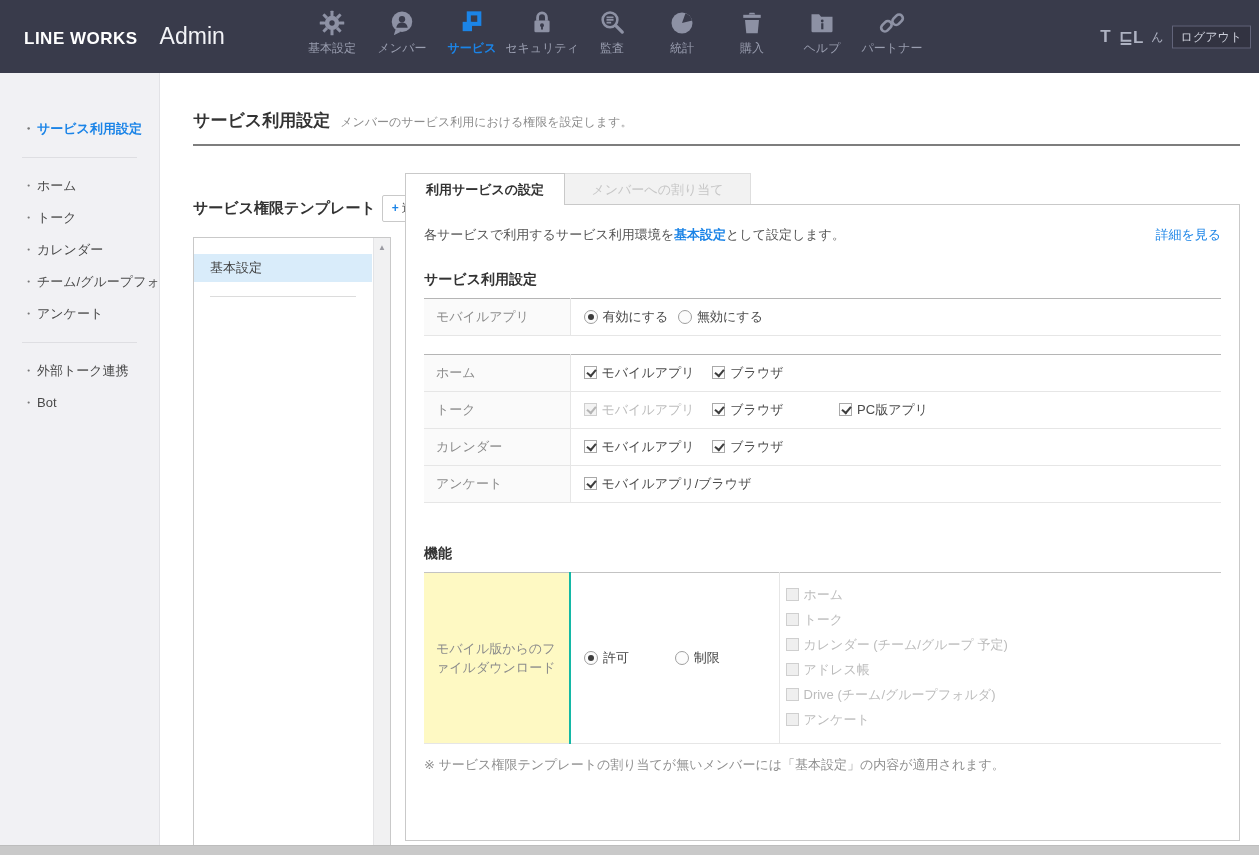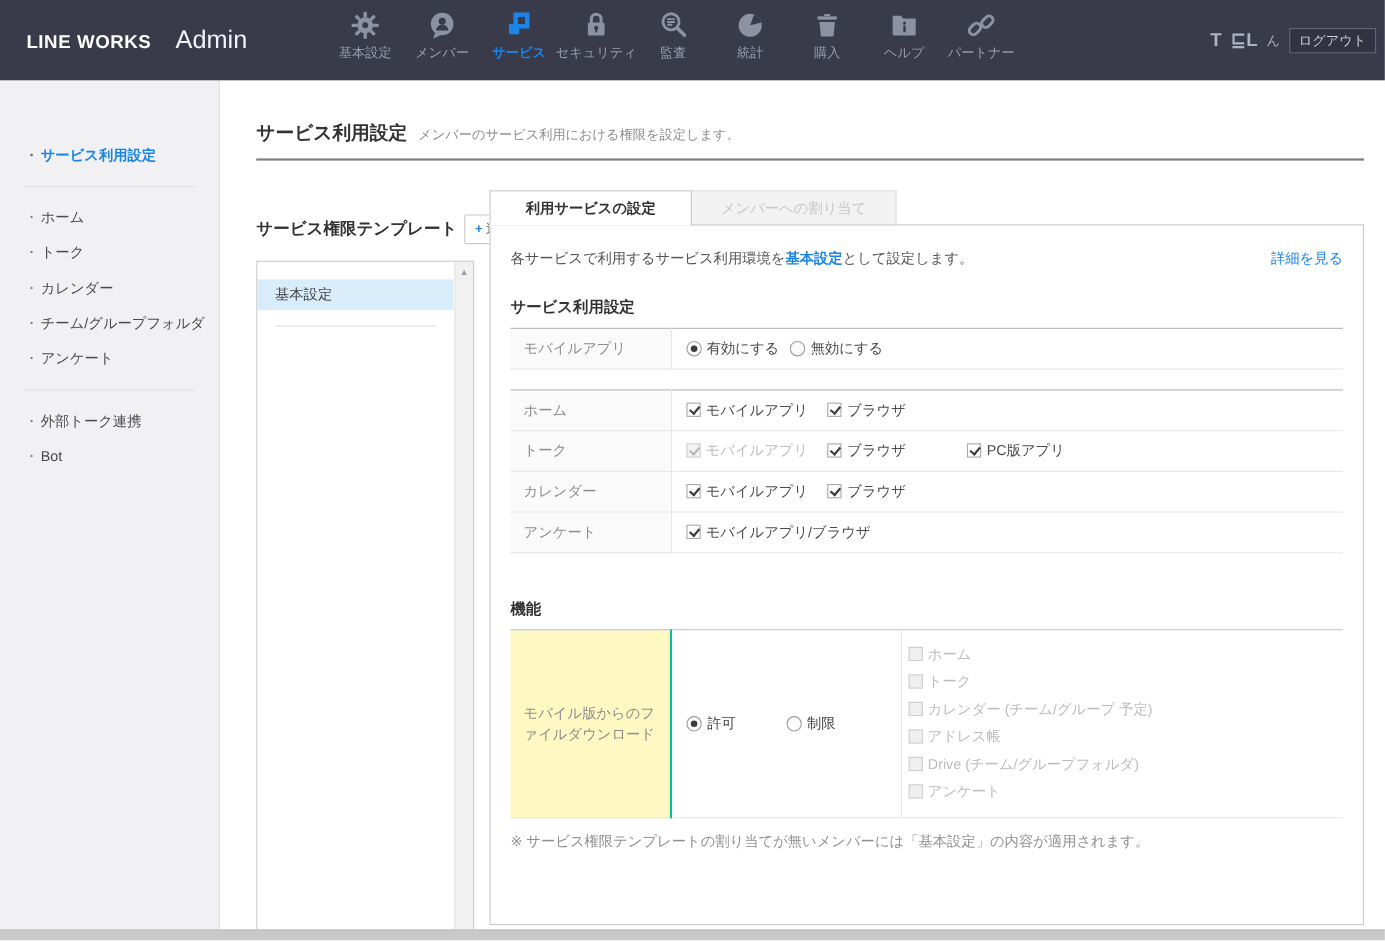--- a/index.html
+++ b/index.html
@@ -18,21 +18,21 @@
   .nav-icon svg { width:28px; height:28px; display:block; }
   .nav-label { font-size:12px; margin-top:2px; color:#9a9eb0; white-space:nowrap; }
   .nav-item.active .nav-label { color:#1b84e7; font-weight:bold; }
   .user-area { position:absolute; right:8px; top:50%; transform:translateY(-50%); display:flex; align-items:center; gap:8px; }
   .uglyph { color:#aeb2c2; font-weight:bold; font-size:17px; }
   .ukana { color:#aeb2c2; font-size:12px; }
   .logout-btn { background:#34364529; background-color:rgba(0,0,0,.12); border:1px solid #62647a; color:#ced1dd; font-size:12px; padding:2px 8px; cursor:pointer; font-family:inherit; }
 
   
   .layout { display:flex; height:772px; }
-  .sidebar { width:200px; background:#f1f1f4; border-right:1px solid #e2e2e6; padding-top:52px; flex:none; }
+  .sidebar { width:160px; background:#f1f1f4; border-right:1px solid #e2e2e6; padding-top:40px; flex:none; }
   .side-item { padding:7px 8px 7px 22px; font-size:13px; color:#4a4a4a; cursor:pointer; white-space:nowrap; }
   .side-item .bullet { color:#787878; margin-right:2px; }
   .side-item.active { color:#1b84e7; font-weight:bold; }
   .side-divider { border-top:1px solid #dedee2; margin:12px 22px; }
 
   .main { flex:1; background:#fff; padding:0 19px 0 33px; overflow:hidden; }
 
   
   .page-head { padding-top:36px; padding-bottom:12px; border-bottom:2px solid #7e7e7e; display:flex; align-items:baseline; }
   .page-title { font-size:17px; font-weight:bold; color:#333; }
@@ -50,21 +50,21 @@
   .tpl-item { margin-top:16px; margin-right:18px; height:28px; line-height:28px; padding-left:16px; font-size:13px; color:#3f3f3f; cursor:pointer; }
   .tpl-item.selected { background:#d9ecfa; }
   .tpl-divider { border-top:1px solid #dcdcdc; margin:14px 34px 0 16px; }
   .tpl-scrollbar { position:absolute; top:0; right:0; bottom:0; width:17px; background:#f1f1f2; border-left:1px solid #e4e4e6; text-align:center; cursor:pointer; }
   .tpl-scrollbar .arrow-up { display:block; font-size:8px; color:#9b9ba2; padding-top:5px; }
 
   
   .right-col { flex:1; margin-left:14px; padding-top:7px; }
   .tabs { display:flex; }
   .tab { height:32px; line-height:31px; text-align:center; font-size:13px; cursor:pointer; }
-  .tab.active { width:184px; background:#fff; border:1px solid #c9c9c9; border-bottom:none; font-weight:bold; color:#333; position:relative; z-index:2; }
+  .tab.active { width:160px; background:#fff; border:1px solid #c9c9c9; border-bottom:none; font-weight:bold; color:#333; position:relative; z-index:2; }
   .tab.inactive { width:186px; background:#f2f2f2; border:1px solid #dedede; border-left:none; color:#c6c6c6; }
   .panel { position:relative; z-index:1; margin-top:-1px; border:1px solid #c9c9c9; height:637px; background:#fff; padding:21px 18px 0 18px; overflow:hidden; }
 
   .intro-row { display:flex; justify-content:space-between; align-items:baseline; }
   .intro { font-size:13px; color:#555; }
   .intro .em { color:#1b84e7; font-weight:bold; }
   .detail-link { font-size:13px; color:#1b84e7; cursor:pointer; white-space:nowrap; }
 
   .sec-title { font-size:14px; font-weight:bold; color:#333; margin-top:27px; margin-bottom:9px; }
   .sec-title.feature { margin-top:42px; }

